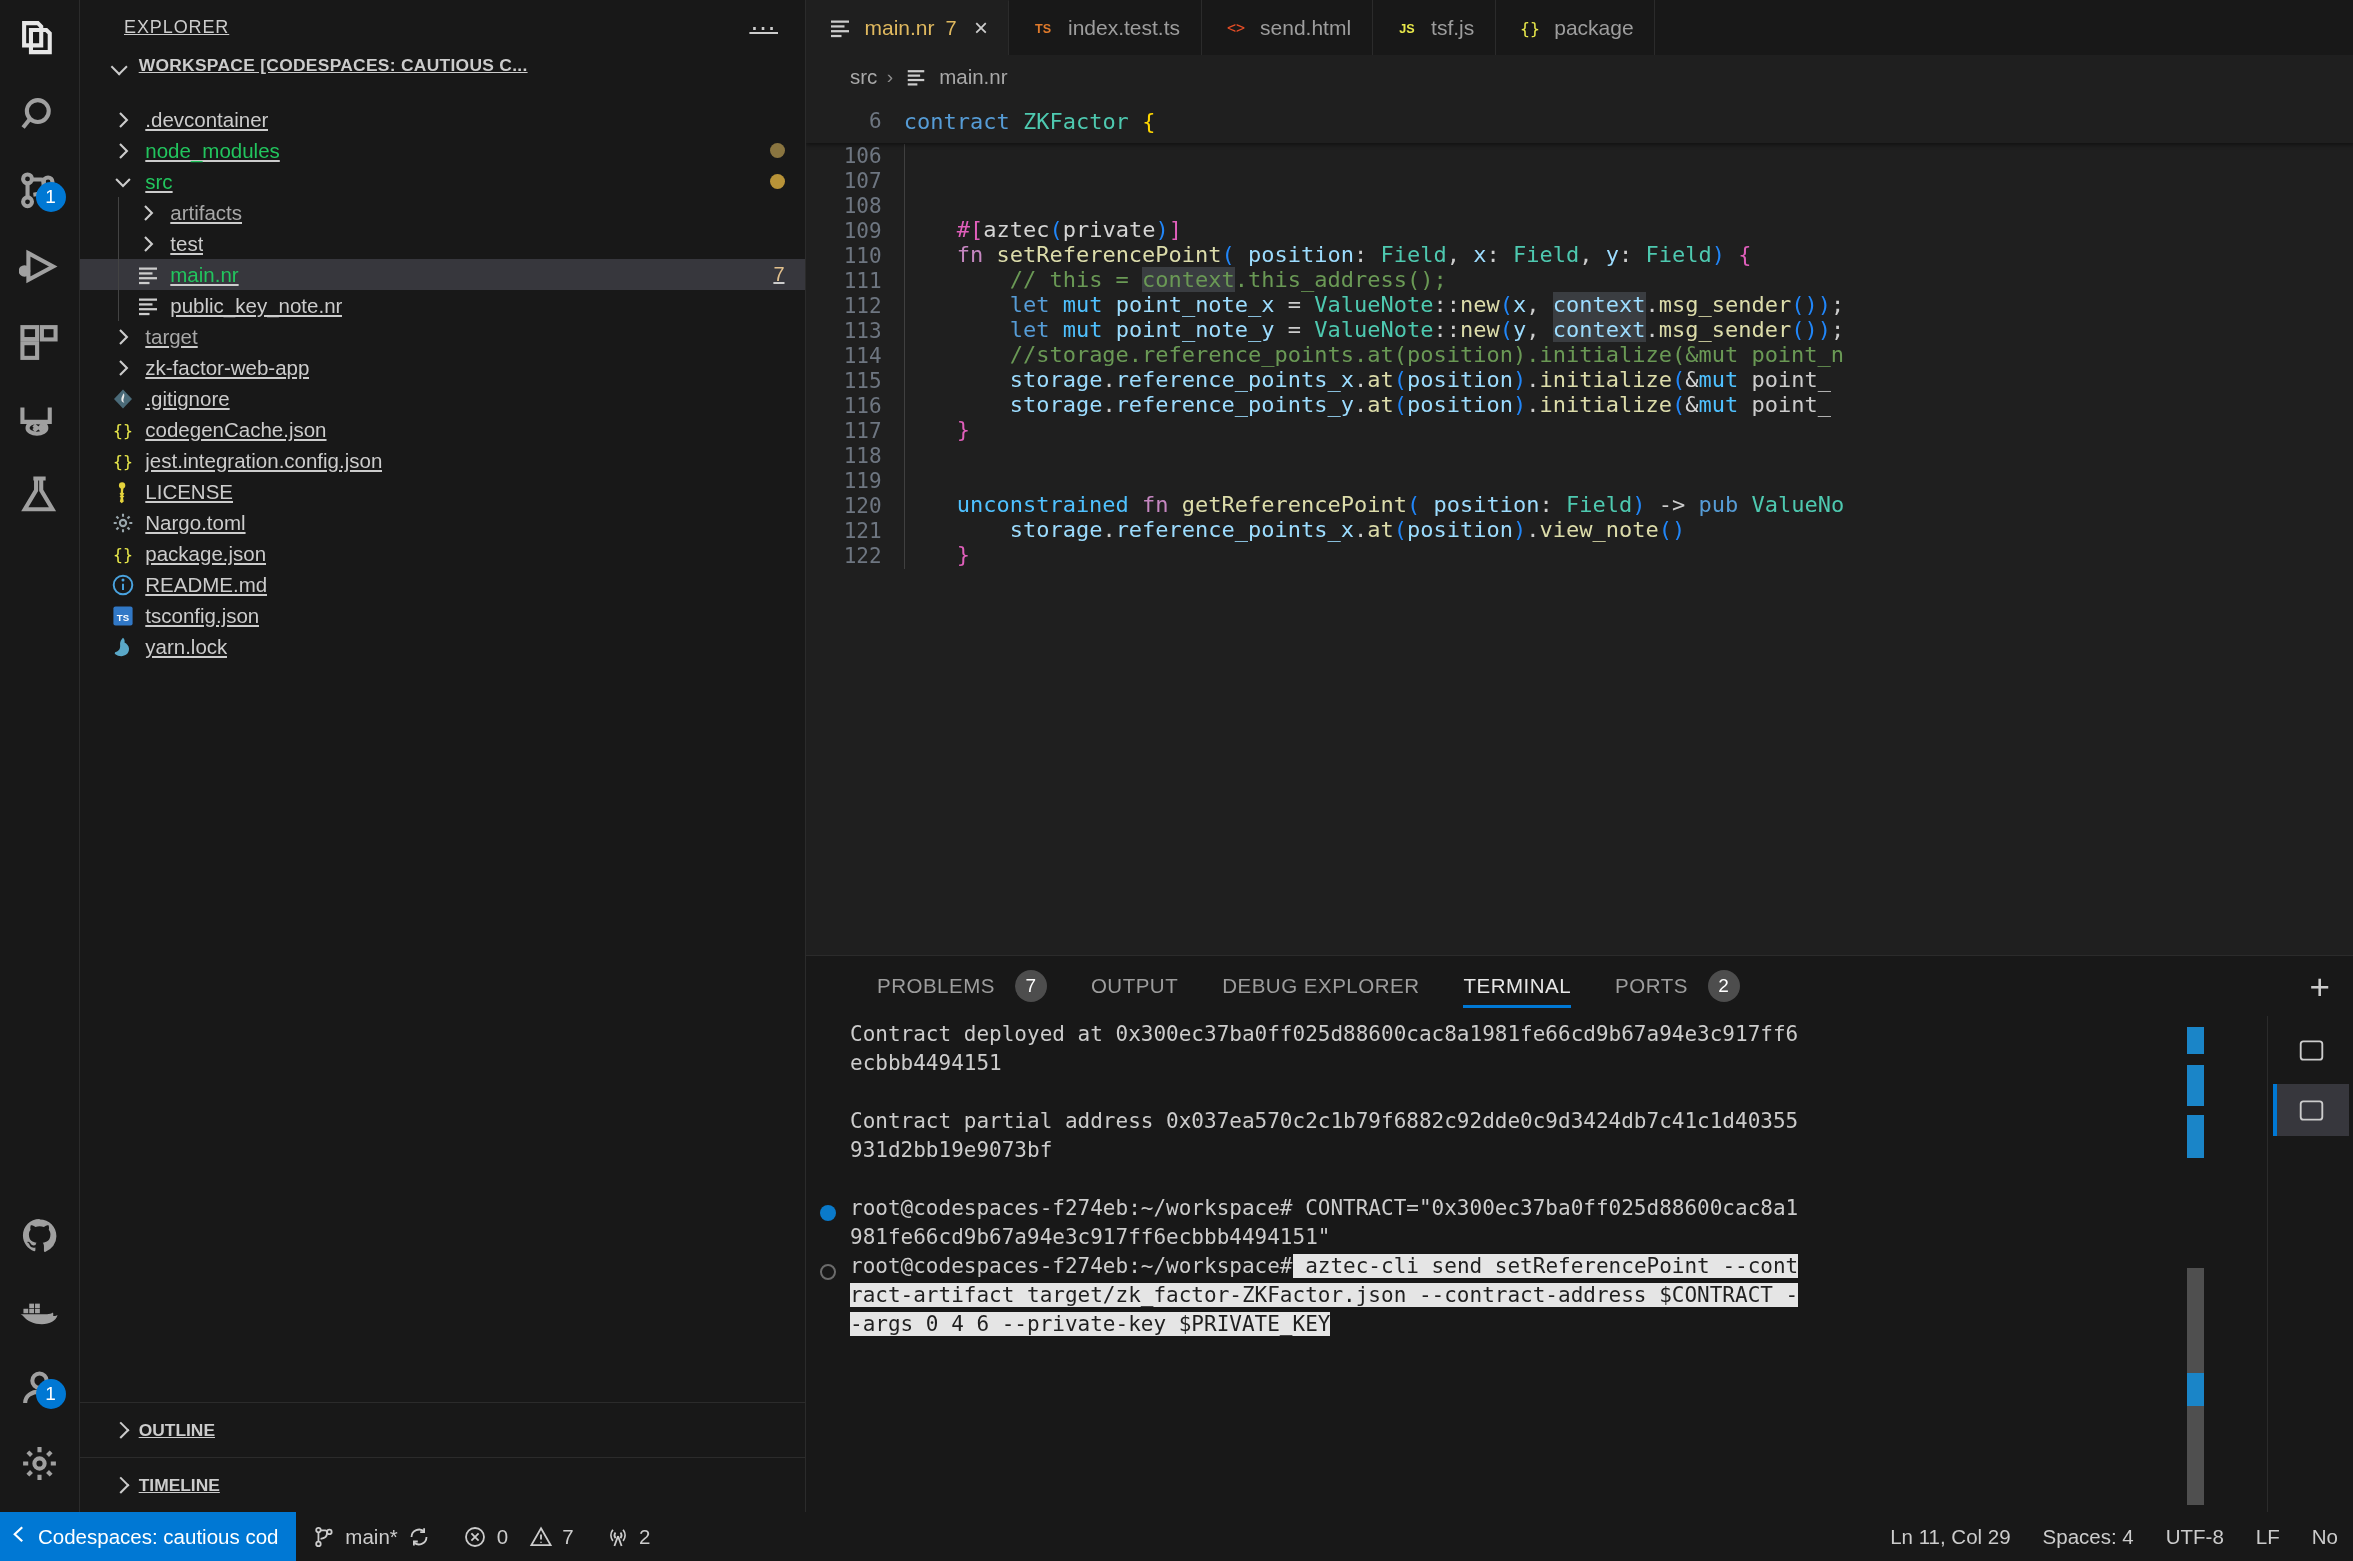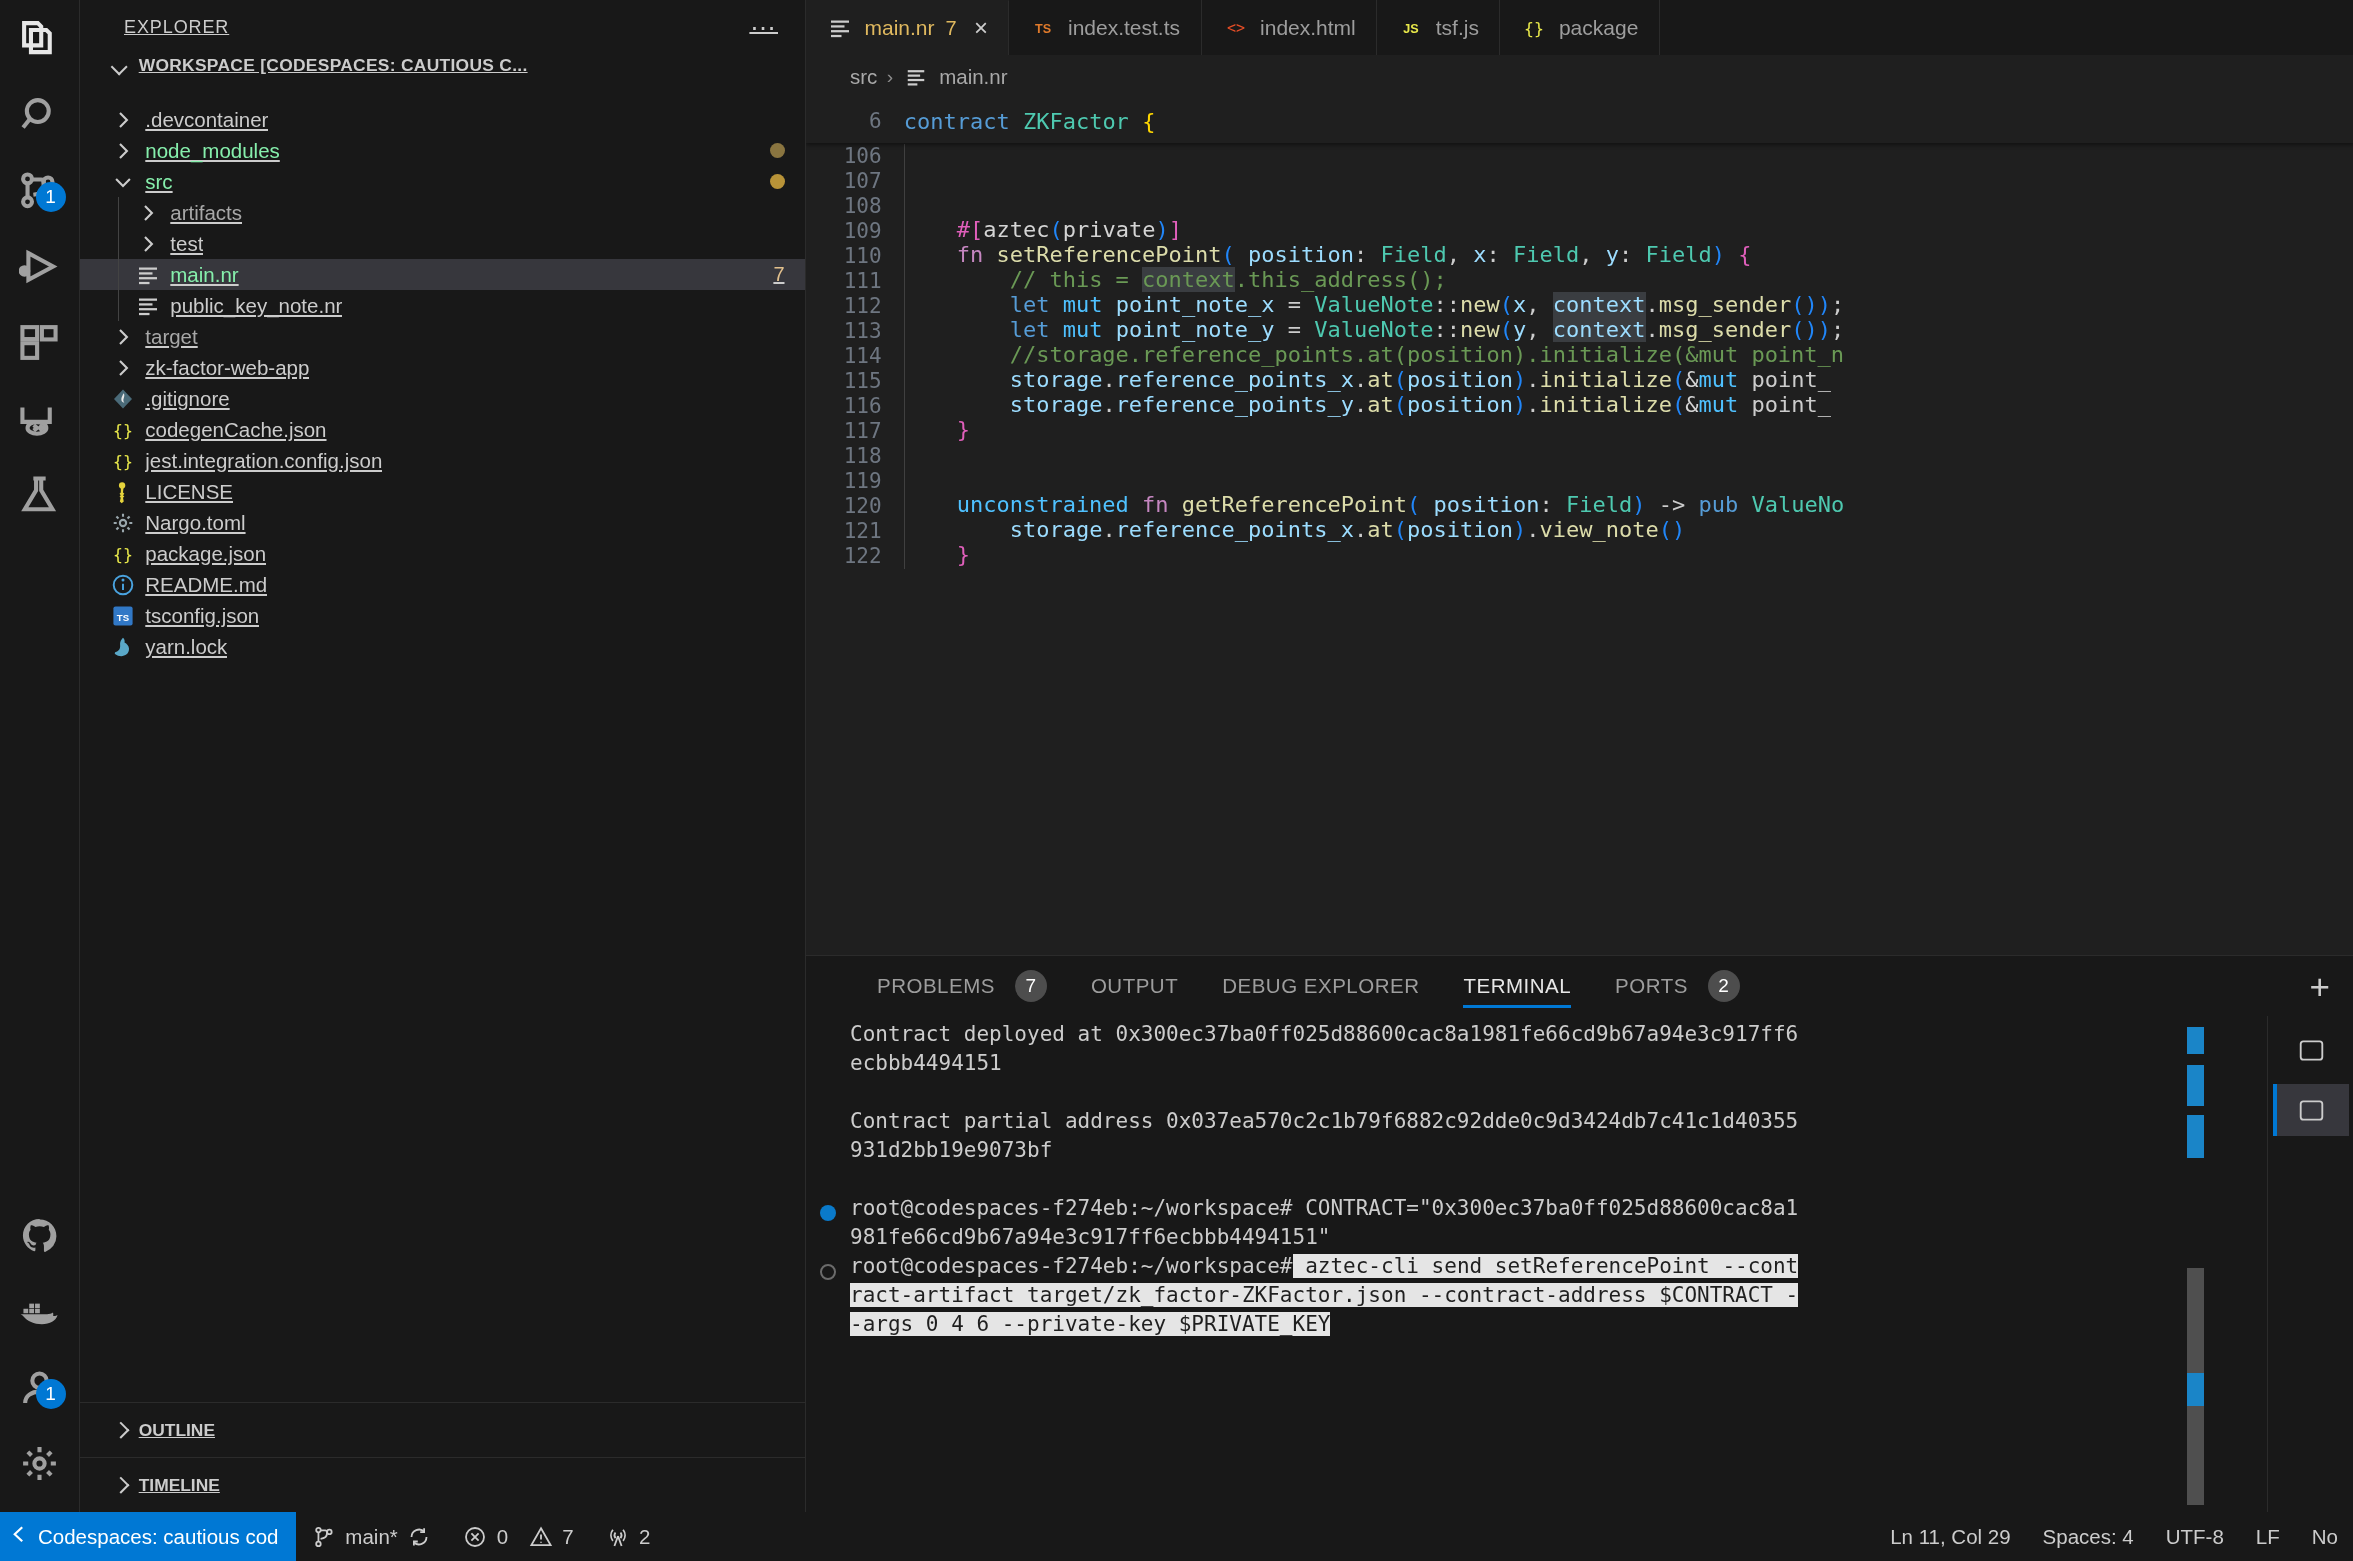--- a/index.html
+++ b/index.html
@@ -68,21 +68,21 @@
   .row {
     display: flex; align-items: center; height: 31px; position: relative;
     font-size: 20.5px; color: #cccccc; white-space: nowrap; padding-right: 20.5px;
   }
   .row.selected { background: #37373d; }
   .row .indent { flex: 0 0 auto; height: 31px; }
   .guide { position: absolute; top: 0; bottom: 0; width: 0.8px; background: #434343; }
   .ficon { width: 32px; flex: 0 0 32px; display: flex; align-items: center; justify-content: center; margin-right: 6.3px; }
   .ficon svg { display: block; }
   .fname { overflow: hidden; text-overflow: ellipsis; }
-  .fname.mod { color: #86efac; }
+  .fname.mod { color: #22c55e; }
   .fname.dim { color: #a8a8a8; }
   .rbadge { margin-left: auto; font-size: 20px; color: #e2c08d; padding-left: 9.5px; }
   .dot { margin-left: auto; width: 15px; height: 15px; border-radius: 50%; background: #8a7540; }
   .dot.bright { background: #b89338; }
 
   .sb-bottom { flex: 0 0 auto; }
   .sb-bar {
     height: 55px; display: flex; align-items: center; padding-left: 27px;
     font-size: 17.4px; font-weight: bold; color: #cccccc; border-top: 0.8px solid #2b2b2b;
   }
@@ -552,21 +552,21 @@
               </svg>
             </span>
             <span class="tlabel">index.test.ts</span>
           </div>
           <div class="tab">
             <span class="ti">
               <svg width="24" height="24" viewBox="0 0 16 16" style="font-size:27px">
                 <text x="8" y="11.6" font-size="10" fill="#e44d26" text-anchor="middle" font-family="DejaVu Sans Mono, monospace">&lt;&gt;</text>
               </svg>
             </span>
-            <span class="tlabel">index.html</span>
+            <span class="tlabel">send.html</span>
           </div>
           <div class="tab">
             <span class="ti">
               <svg width="24" height="24" viewBox="0 0 16 16" style="font-size:27px">
                 <text x="8" y="11.6" font-size="8.4" fill="#e8e84a" text-anchor="middle" font-family="Liberation Sans, sans-serif" font-weight="bold">JS</text>
               </svg>
             </span>
             <span class="tlabel">tsf.js</span>
           </div>
           <div class="tab">

